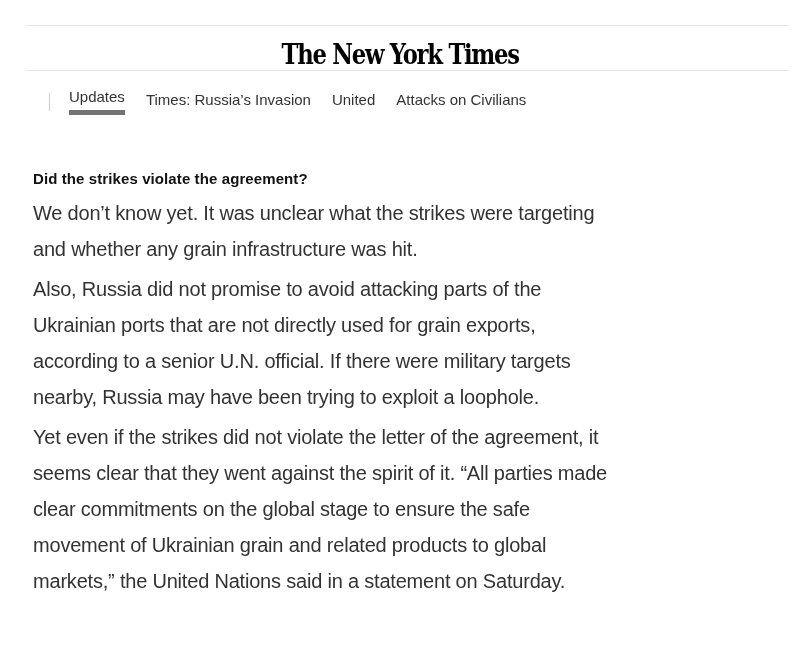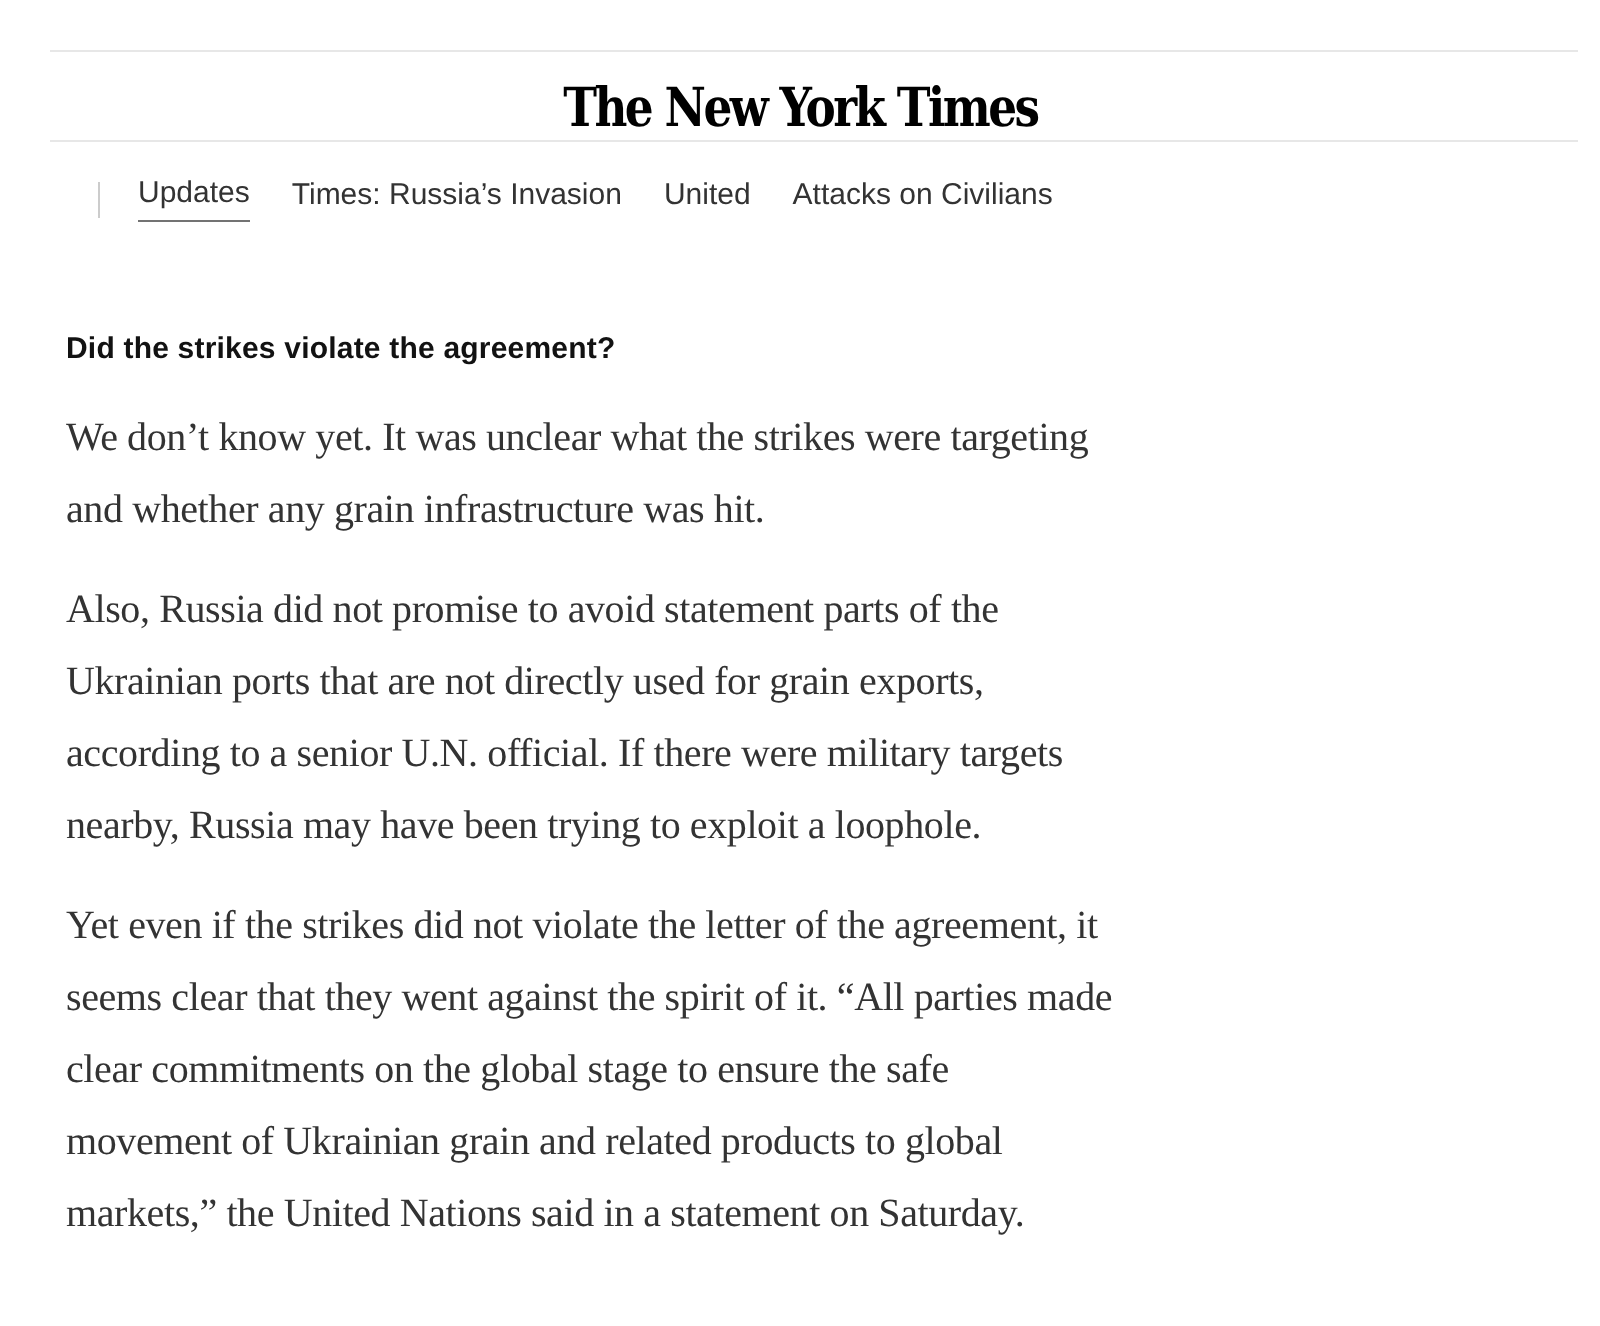--- a/index.html
+++ b/index.html
@@ -65,41 +65,41 @@
     margin: 0 19px 0 16px;
   }
   .nav-link {
     color: #333333;
     text-decoration: none;
     margin-right: 21px;
     padding-bottom: 5px;
     cursor: pointer;
   }
   .nav-link.active {
-    border-bottom: 1px solid #737373;
+    border-bottom: 5px solid #737373;
   }
 
   .article {
     padding: 0 40px 0 33px;
   }
   .article h1 {
     font-family: "Liberation Sans", sans-serif;
     font-size: 15px;
     font-weight: bold;
     color: #121212;
     letter-spacing: 0.1px;
     margin: 46px 0 0 0;
     line-height: 24px;
   }
   .article p {
-    font-family: Liberation Serif, serif;
+    font-family: Liberation Sans, sans-serif;
     font-size: 20px;
     line-height: 36px;
     color: #333333;
-    margin: 14px 0 0 0;
+    margin: 4px 0 0 0;
     white-space: pre-line;
     letter-spacing: -0.2px;
   }
 </style>
 </head>
 <body>
 
 <div class="page">
 
   <div class="hairline top"></div>
@@ -115,21 +115,21 @@
     <a class="nav-link active">Updates</a>
     <a class="nav-link">Times: Russia’s Invasion</a>
     <a class="nav-link">United</a>
     <a class="nav-link">Attacks on Civilians</a>
   </div>
 
   <div class="article">
     <h1>Did the strikes violate the agreement?</h1>
     <p>We don’t know yet. It was unclear what the strikes were targeting
 and whether any grain infrastructure was hit.</p>
-    <p>Also, Russia did not promise to avoid statement parts of the
+    <p>Also, Russia did not promise to avoid attacking parts of the
 Ukrainian ports that are not directly used for grain exports,
 according to a senior U.N. official. If there were military targets
 nearby, Russia may have been trying to exploit a loophole.</p>
     <p>Yet even if the strikes did not violate the letter of the agreement, it
 seems clear that they went against the spirit of it. “All parties made
 clear commitments on the global stage to ensure the safe
 movement of Ukrainian grain and related products to global
 markets,” the United Nations said in a statement on Saturday.</p>
   </div>
 

